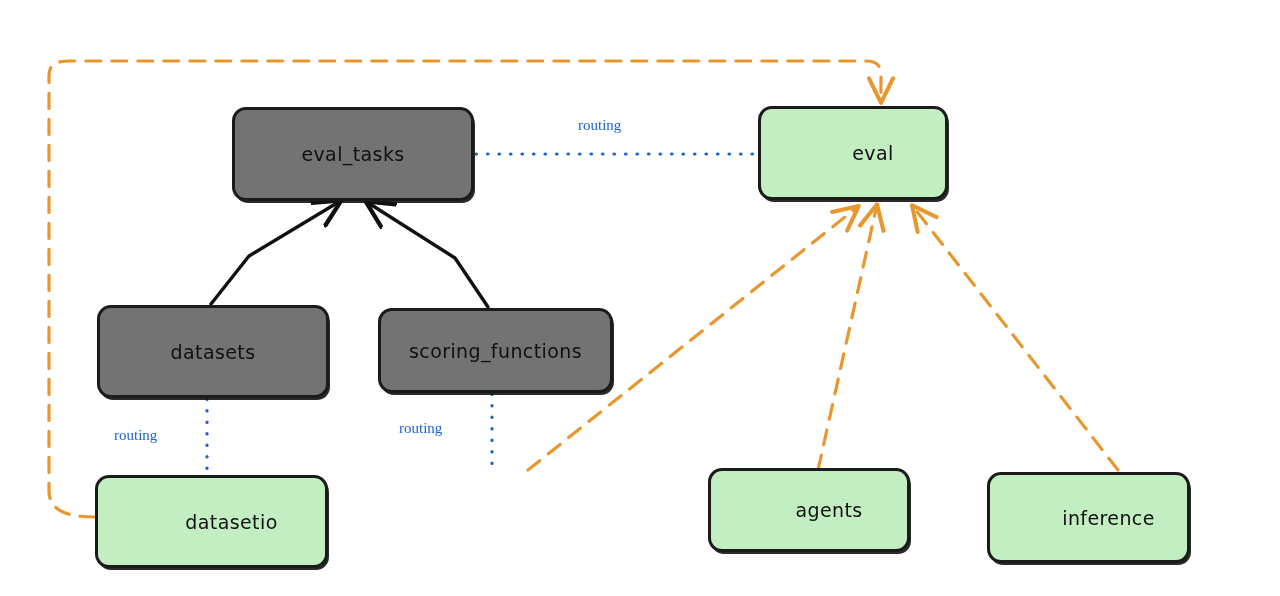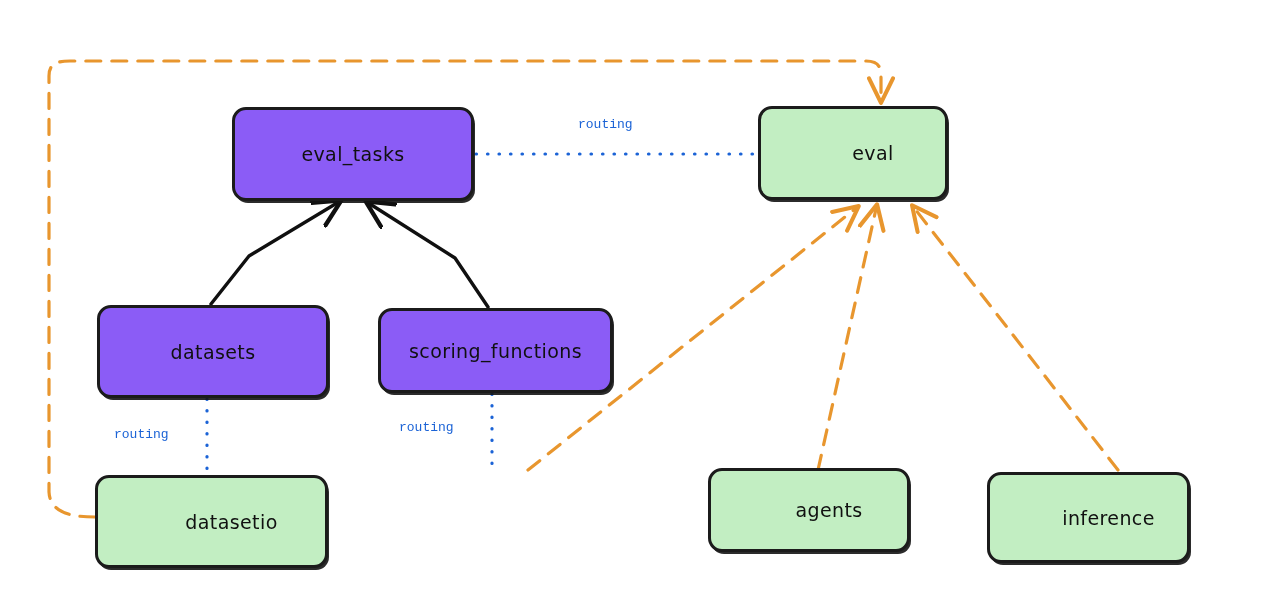--- a/index.html
+++ b/index.html
@@ -35,27 +35,27 @@
     z-index: 3;
     box-shadow: 2px 3px 0 -1px rgba(20,20,20,0.9);
   }
   .node-label {
     font-family: "DejaVu Sans", sans-serif;
     font-size: 19px;
     color: #101010;
     letter-spacing: 0.4px;
     white-space: nowrap;
   }
-  .node.blue { background: #8b5cf6; }
+  .node.blue { background: #737373; }
   .node.green { background: #c2eec2; padding-left: 40px; }
 
   .edge-label {
     position: absolute;
-    font-family: Liberation Mono, monospace;
-    font-size: 13px;
+    font-family: Liberation Serif, serif;
+    font-size: 15px;
     color: #1b63d6;
     white-space: nowrap;
     z-index: 4;
   }
 </style>
 </head>
 <body>
 
 <div id="canvas">
 

